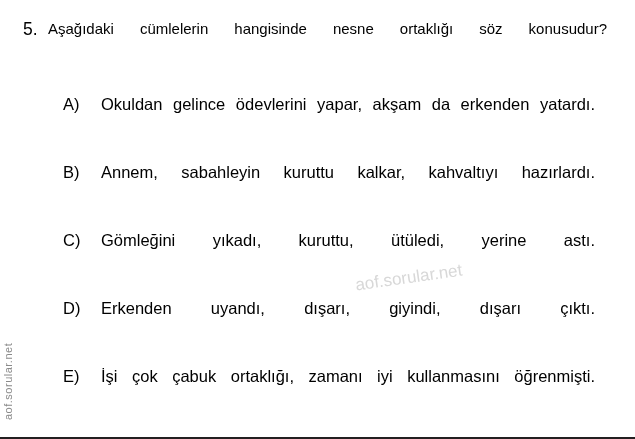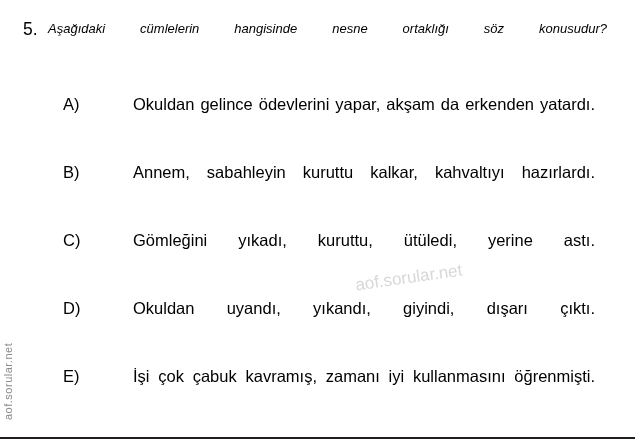--- a/index.html
+++ b/index.html
@@ -54,26 +54,25 @@
     width: 30px;
     flex: 0 0 30px;
     font-size: 17.5px;
     line-height: 30px;
     text-align: left;
     padding-left: 5px;
     box-sizing: border-box;
   }
   .q-text {
     flex: 1 1 auto;
-    font-size: 13px;
+    font-size: 15px;
     line-height: 30px;
     text-align: justify;
     text-justify: inter-word;
     padding-right: 10px;
-    font-style: italic;
   }
   .q-text > span {
     display: inline;
   }
   .options {
     margin-top: 16px;
     padding-left: 45px;
     padding-right: 22px;
   }
   .option {
@@ -90,21 +89,20 @@
   }
   .opt-text {
     flex: 1 1 auto;
     font-size: 16.5px;
     line-height: 28px;
     text-align: justify;
     text-justify: inter-word;
   }
   .opt-text > span {
     display: inline;
-    margin-left: 32px;
   }
   
   .justify-all {
     text-align: justify;
   }
   .justify-all::after {
     content: "";
     display: inline-block;
     width: 100%;
   }
@@ -146,26 +144,26 @@
         <div class="opt-text justify-all"><span>Annem, sabahleyin kuruttu kalkar, kahvaltıyı hazırlardı.</span></div>
       </div>
 
       <div class="option">
         <div class="opt-letter">C)</div>
         <div class="opt-text justify-all"><span>Gömleğini yıkadı, kuruttu, ütüledi, yerine astı.</span></div>
       </div>
 
       <div class="option">
         <div class="opt-letter">D)</div>
-        <div class="opt-text justify-all"><span>Okuldan uyandı, yıkandı, giyindi, dışarı çıktı.</span></div>
+        <div class="opt-text justify-all"><span>Erkenden uyandı, dışarı, giyindi, dışarı çıktı.</span></div>
       </div>
 
       <div class="option">
         <div class="opt-letter">E)</div>
-        <div class="opt-text justify-all"><span>İşi çok çabuk kavramış, zamanı iyi kullanmasını öğrenmişti.</span></div>
+        <div class="opt-text justify-all"><span>İşi çok çabuk ortaklığı, zamanı iyi kullanmasını öğrenmişti.</span></div>
       </div>
 
     </div>
   </div>
 
   <div class="center-watermark">aof.sorular.net</div>
 
 </div>
 
 </body></html>

